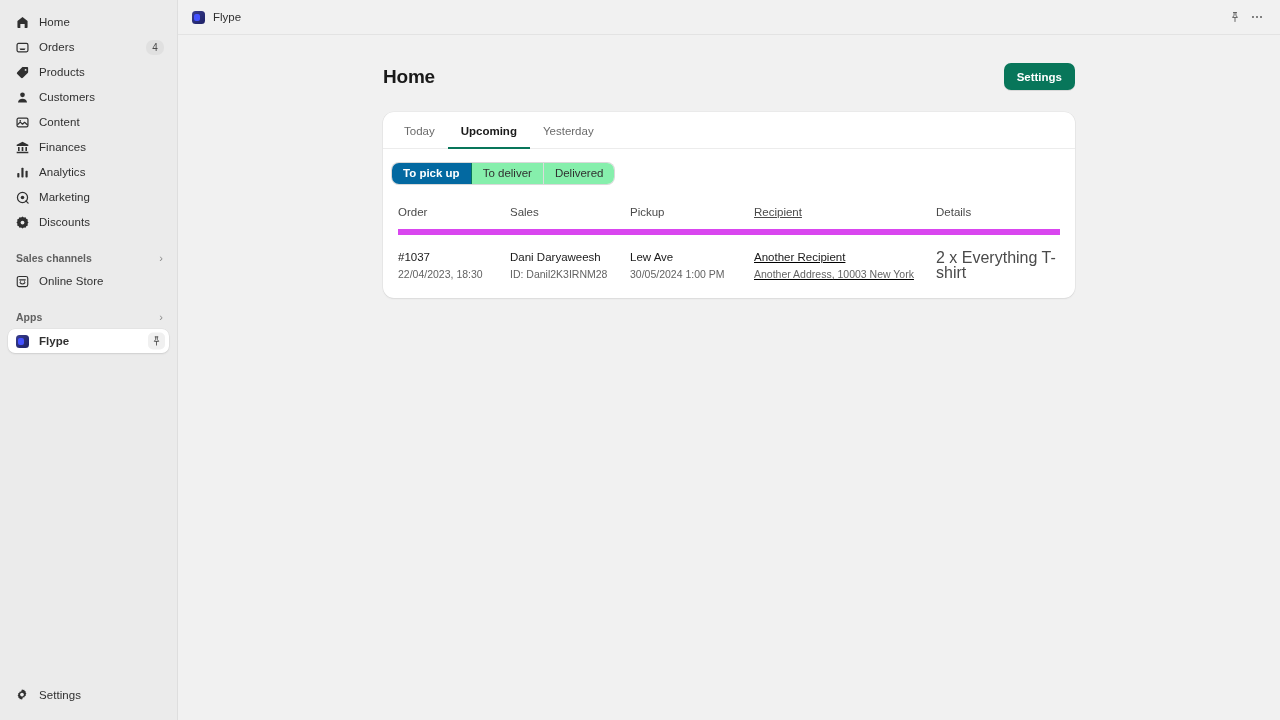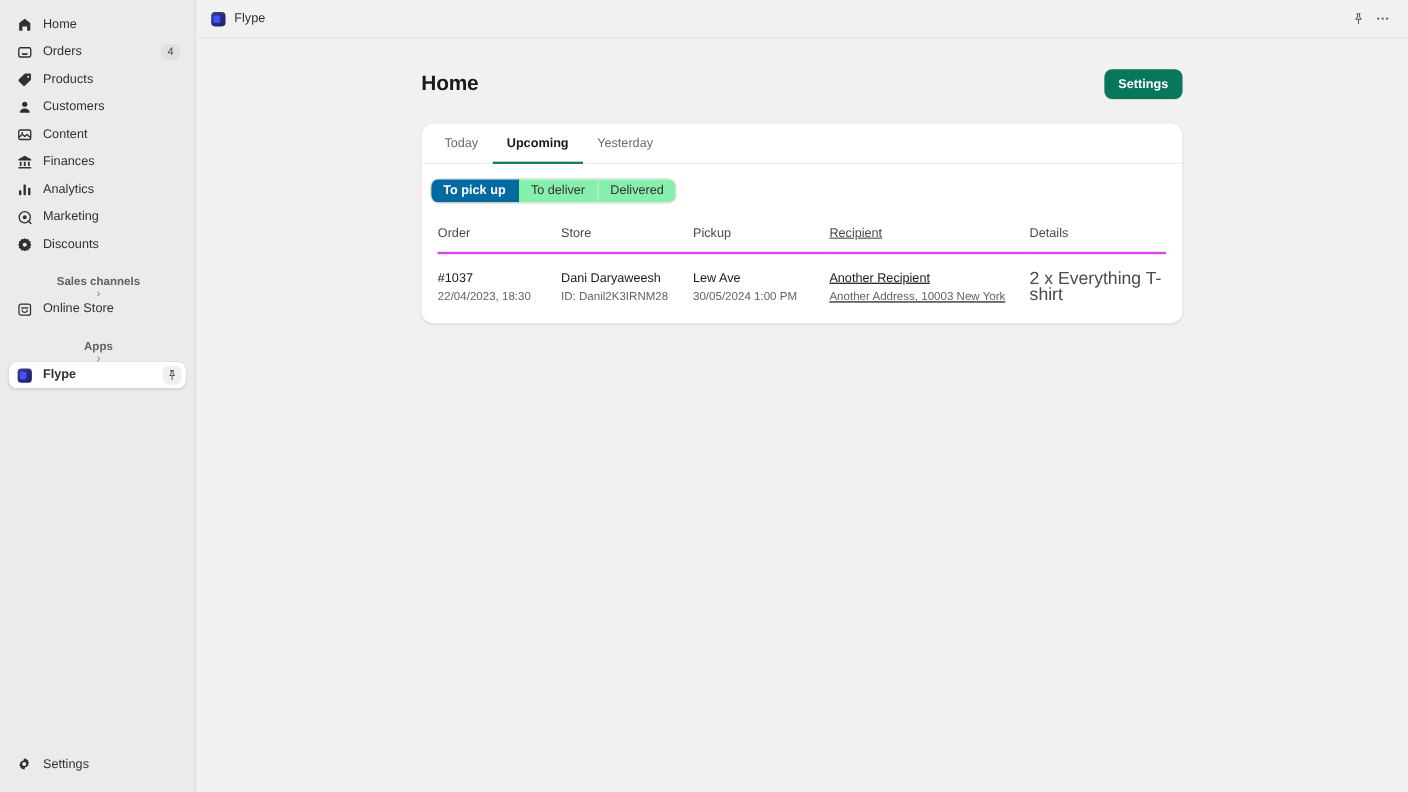--- a/index.html
+++ b/index.html
@@ -40,21 +40,21 @@
   }
   .badge {
     position: absolute; right: 5px;
     background: #e0e0e0; color: #4a4a4a;
     font-size: 10px; line-height: 15px;
     border-radius: 7px; min-width: 18px; height: 15px;
     text-align: center; padding: 0 5px;
   }
   .section-head {
     display: flex; align-items: center; justify-content: space-between;
-    margin: 14px 14px 4px 16px; height: 16px; flex-direction: column;
+    margin: 14px 14px 4px 16px; height: 16px;
   }
   .section-head .t { font-size: 10.5px; color: #616161; font-weight: 600; }
   .section-head .chev { color: #8a8a8a; font-size: 11px; line-height: 1; }
   .nav-item.selected {
     background: #ffffff;
     box-shadow: 0 1px 2px rgba(0,0,0,0.10), 0 0 0 0.5px rgba(0,0,0,0.05);
     height: 24px;
   }
   .nav-item.selected .lbl { font-weight: 600; }
   .pin-box {
@@ -125,21 +125,21 @@
     font-size: 11.5px; color: #303030; background: #86efac;
     padding: 0 11px; height: 21px; line-height: 21px;
     cursor: pointer; border-right: 1px solid #dcdcdc; white-space: nowrap;
   }
   .seg-btn:last-child { border-right: none; }
   .seg-btn.active { background: #0369a1; color: #ffffff; font-weight: 600; border-right-color: #08765a; }
 
   table.orders { width: 662px; margin: 22px auto 0 auto; border-collapse: collapse; }
   table.orders th {
     text-align: left; font-size: 11.5px; font-weight: 400; color: #4a4a4a;
-    padding: 0 0 11px 0; border-bottom: 2px solid #d946ef;
+    padding: 0 0 11px 0; border-bottom: 6px solid #d946ef;
   }
   table.orders td { padding: 15px 0 0 0; vertical-align: top; }
   .c-order  { width: 112px; }
   .c-flyper { width: 120px; }
   .c-pickup { width: 124px; }
   .c-recip  { width: 182px; text-decoration: underline; }
   .c-det    { width: 124px; }
   .cell-main { font-size: 11.5px; color: #1a1a1a; line-height: 15px; }
   .cell-sub  { font-size: 10.5px; color: #636363; line-height: 15px; margin-top: 2px; white-space: nowrap; }
   .cell-det  { font-size: 16px; color: #4a4a4a; line-height: 15px; }
@@ -330,21 +330,21 @@
             <div class="seg-btn active">To pick up</div>
             <div class="seg-btn">To deliver</div>
             <div class="seg-btn">Delivered</div>
           </div>
         </div>
 
         <table class="orders">
           <thead>
             <tr>
               <th class="c-order">Order</th>
-              <th class="c-flyper">Store</th>
+              <th class="c-flyper">Sales</th>
               <th class="c-pickup">Pickup</th>
               <th class="c-recip">Recipient</th>
               <th class="c-det">Details</th>
             </tr>
           </thead>
           <tbody>
             <tr>
               <td class="c-order">
                 <div class="cell-main">#1037</div>
                 <div class="cell-sub">22/04/2023, 18:30</div>

